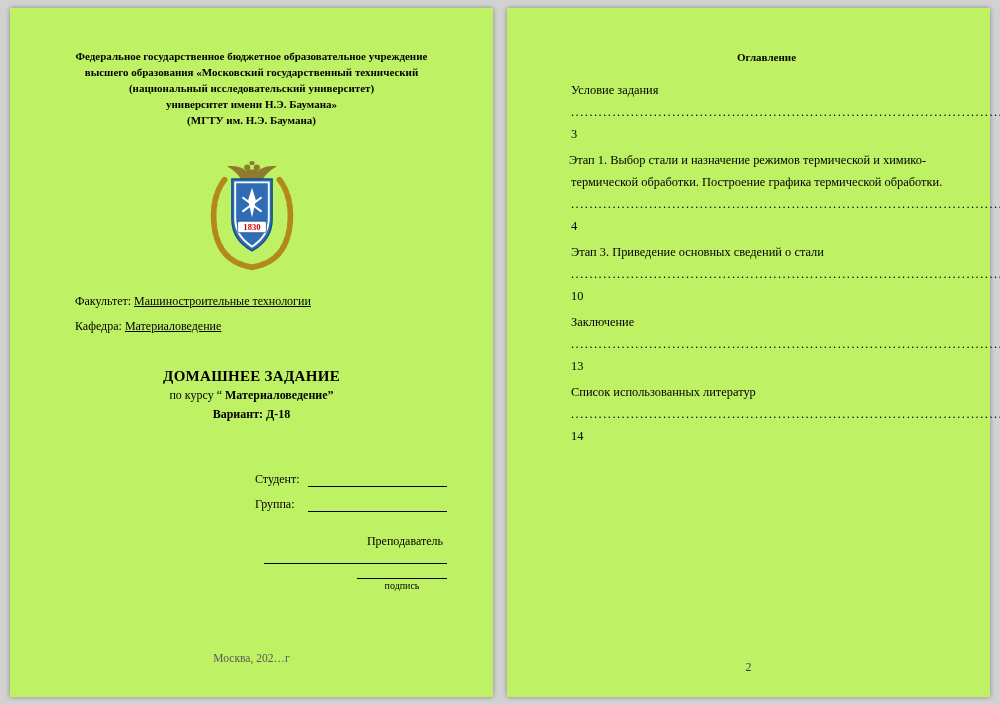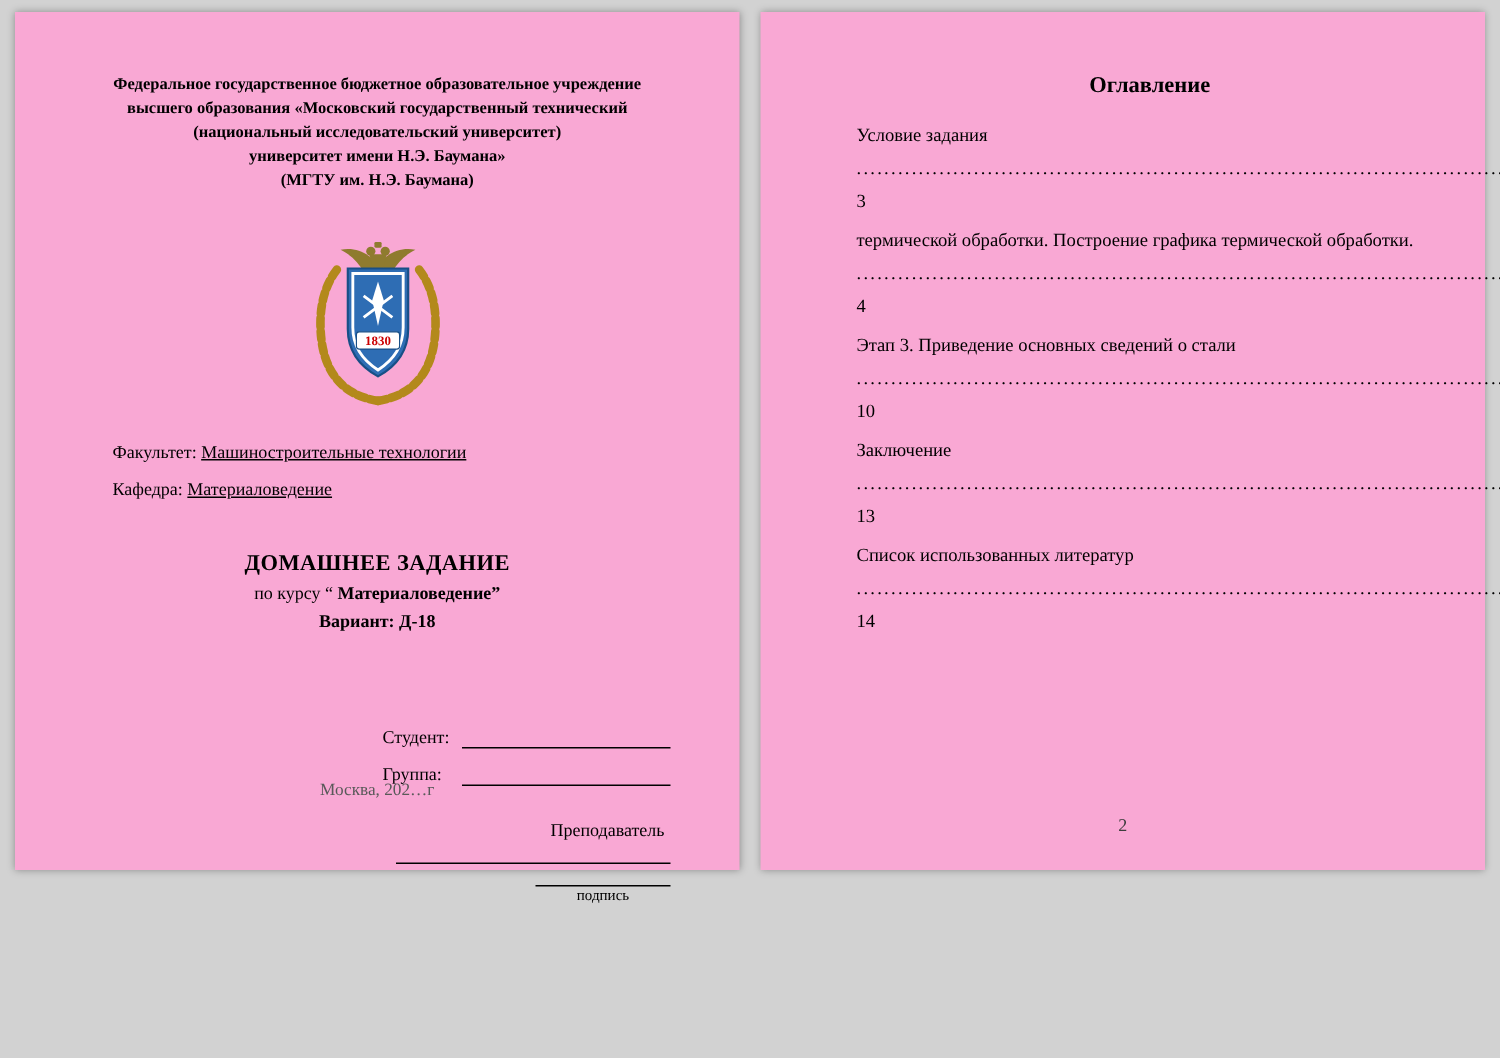--- a/index.html
+++ b/index.html
@@ -5,61 +5,61 @@
   * { margin:0; padding:0; box-sizing:border-box; }
   html,body { width:1000px; height:705px; }
   body {
     background:#d2d2d2;
     font-family:"Liberation Serif", serif;
     color:#000;
     overflow:hidden;
   }
   .canvas { display:flex; gap:14px; padding:8px 10px; }
   .page {
-    width:483px; height:572px; background:#f9a8d4; position:relative;
+    width:483px; height:689px; background:#bef264; position:relative;
     box-shadow:0 0 5px rgba(0,0,0,0.35);
   }
 
   
   .p1-inner { padding:40px 46px 0 46px; }
   .uni-header { text-align:center; font-weight:bold; font-size:11px; line-height:16px; }
   .emblem-wrap { display:flex; justify-content:center; margin-top:28px; }
   .emblem-wrap svg text { font-family:"Liberation Serif", serif; }
 
   .fields { margin-top:16px; }
   .field-row { margin-left:19px; font-size:12px; line-height:25px; }
   .field-value { text-decoration:underline; }
 
   .assignment { margin-top:28px; text-align:center; }
   .assignment-title { font-weight:bold; font-size:15px; line-height:18px; letter-spacing:0.3px; }
   .course-line { font-size:12px; line-height:20px; }
   .course-name { font-weight:bold; }
   .variant-line { font-weight:bold; font-size:12px; line-height:18px; }
 
-  .sig-block { margin-top:60px; margin-left:199px;font-family:Liberation Serif, serif; }
+  .sig-block { margin-top:48px; margin-left:199px;font-family:Liberation Serif, serif; }
   .sig-row { display:flex; align-items:flex-end; margin-bottom:9px; font-size:12px; }
   .sig-label { width:58px; line-height:16px; }
   .blank { display:inline-block; border-bottom:1px solid #000; height:15px; }
   .sig-blank { width:152px; }
 
   .teacher-row { margin-top:22px; margin-left:24px; display:flex; align-items:flex-end; font-size:12px;flex-direction:column; }
   .teacher-label { line-height:15px; margin-right:4px; }
   .teacher-blank { width:183px; }
   .sig-col { margin-left:10px; display:flex; flex-direction:column; align-items:center; }
   .short-blank { width:90px; }
   .sig-caption { font-size:10px; line-height:14px; color:#000; }
 
   .p1-footer {
-    position:absolute; bottom:47px; left:0; right:0;
+    position:absolute; bottom:33px; left:0; right:0;
     text-align:center; font-size:11.5px; color:#595959;
   }
 
   
   .p2-inner { padding:40px 26px 0 62px; }
-  .toc-heading { text-align:center; font-weight:bold; font-size:15px; line-height:18px; }
+  .toc-heading { text-align:center; font-weight:bold; font-size:11px; line-height:18px; }
   .toc { margin-top:13px; font-size:12.4px; }
   .toc-entry { margin-bottom:4px; }
   .toc-line { line-height:22px; white-space:nowrap; }
   .toc-line.last { display:flex; align-items:baseline;flex-direction:column; }
   .toc-text { flex:0 0 auto; }
   .toc-dots { flex:1 1 auto; overflow:hidden; white-space:nowrap; margin:0 2px; }
   .toc-dots::after {
     content:"..........................................................................................................................................................................................................";
     letter-spacing:1.5px;
   }
@@ -163,20 +163,23 @@
 
         <div class="toc-entry">
           <div class="toc-line last">
             <span class="toc-text">Условие задания</span>
             <span class="toc-dots"></span>
             <span class="toc-pagenum">3</span>
           </div>
         </div>
 
         <div class="toc-entry">
+          <div class="toc-line">
+            <span class="toc-text">Этап 1. Выбор стали и назначение режимов термической и химико-</span>
+          </div>
           <div class="toc-line last">
             <span class="toc-text">термической обработки. Построение графика термической обработки.</span>
             <span class="toc-dots"></span>
             <span class="toc-pagenum">4</span>
           </div>
         </div>
 
 
         <div class="toc-entry">
           <div class="toc-line last">

